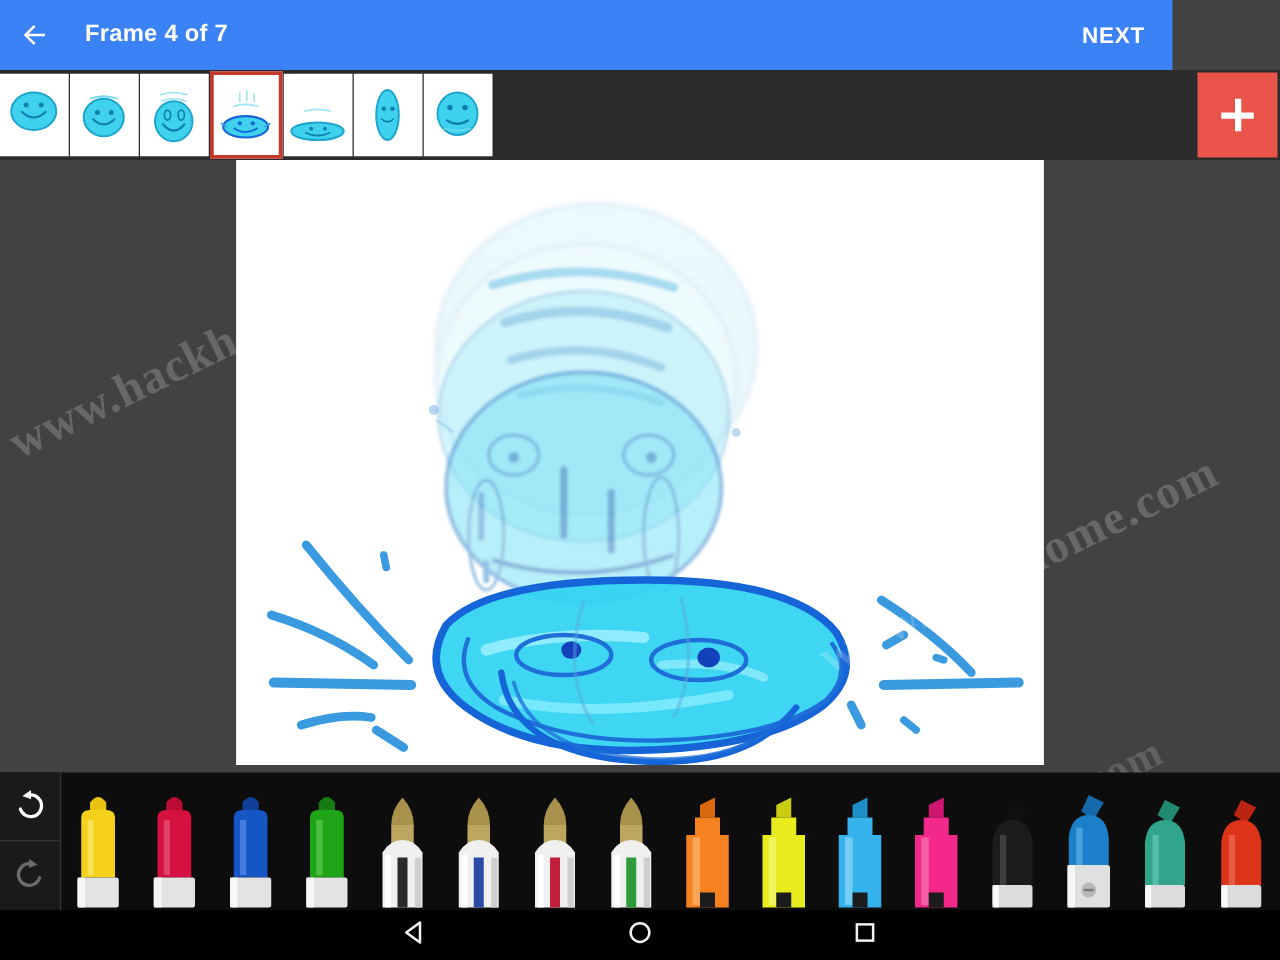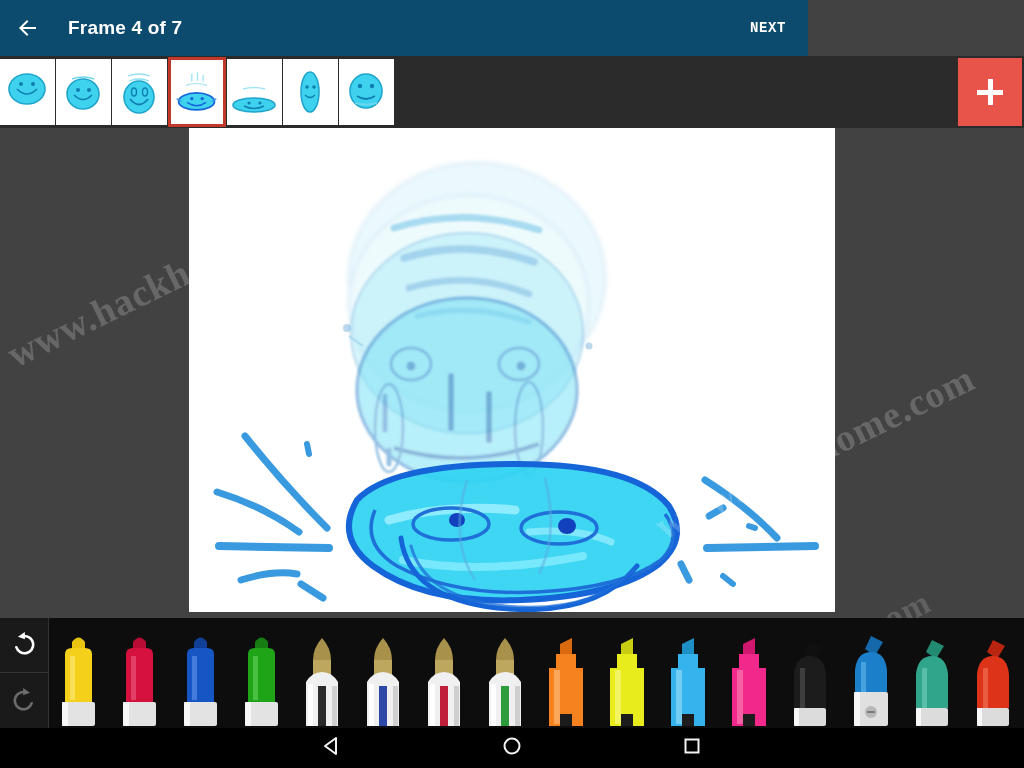--- a/index.html
+++ b/index.html
@@ -12,48 +12,47 @@
   #app {
     position: relative;
     width: 1024px; height: 768px;
     background: #424242;
     overflow: hidden;
   }
 
   
   #header {
     position: absolute; left: 0; top: 0;
-    width: 808px; height: 56px;
-    background: #0c4a6e;
+    width: 938px; height: 56px;
+    background: #3b82f6;
     display: flex; align-items: center;
     z-index: 6;
   }
   #back-btn {
     width: 56px; height: 56px;
     display: flex; align-items: center; justify-content: center;
     cursor: pointer;
   }
   #back-btn svg { display: block; }
   #header-title {
     color: #ffffff;
     font-size: 19px;
     font-weight: bold;
     letter-spacing: 0.2px;
     margin-left: 12px;
     white-space: nowrap;
   }
   #next-btn {
     margin-left: auto; margin-right: 18px;
     color: #ffffff;
-    font-size: 14px;
+    font-size: 18px;
     font-weight: bold;
     letter-spacing: 0.6px;
     cursor: pointer;
     padding: 8px 4px;
-    font-family: Liberation Mono, monospace;
   }
 
   
   #filmstrip {
     position: absolute; left: 0; top: 56px;
     width: 1024px; height: 72px;
     background: #2b2b2b;
     display: flex; align-items: center;
     z-index: 6;
   }

